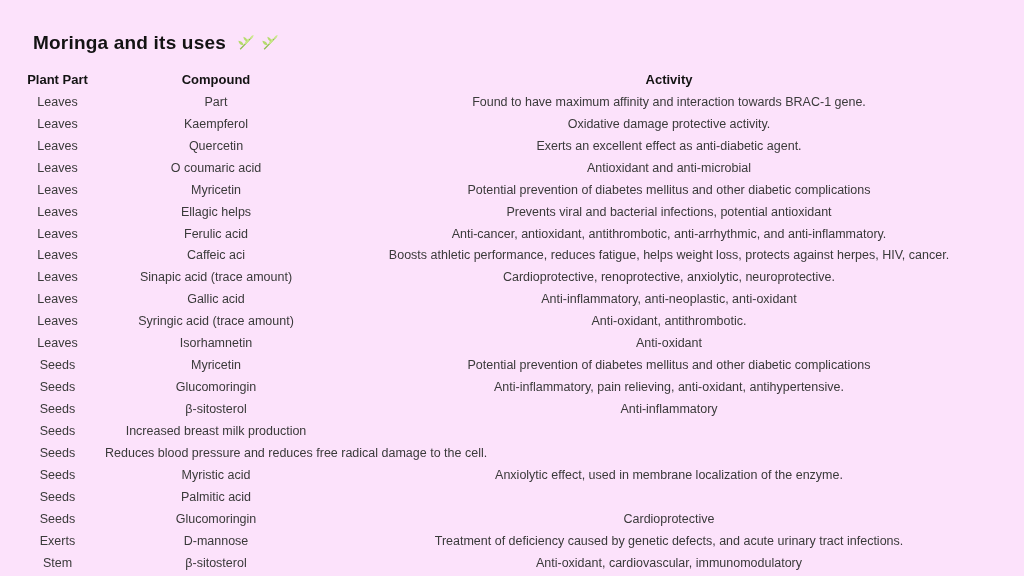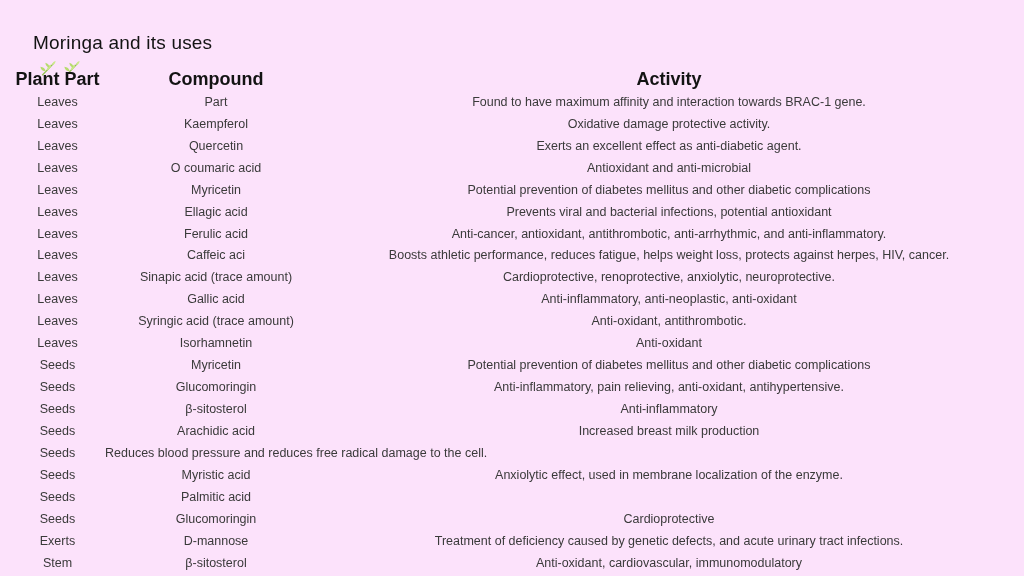--- a/index.html
+++ b/index.html
@@ -11,27 +11,26 @@
     font-family: "Liberation Sans", sans-serif;
     overflow: hidden;
   }
   .title {
     position: absolute;
     left: 33px;
     top: 31px;
     margin: 0;
     font-size: 19px;
     line-height: 24px;
-    font-weight: normal;
+    font-weight: bold;
     color: var(--title, #131313);
     display: flex;
-    align-items: flex-start;
+    align-items: center;
     gap: 5px;
     letter-spacing: 0.2px;
-    flex-direction: column;
   }
   .herb-icons { display: inline-flex; gap: 6px; margin-left: 6px; }
   .herb-icons svg { display: block; }
   .table {
     position: absolute;
     left: 10px;
     top: 69px;
     width: 1001px;
   }
   .row {
@@ -41,21 +40,21 @@
     align-items: center;
   }
   .cell {
     text-align: center;
     font-size: 12.5px;
     color: var(--body, #3a3a3a);
     white-space: nowrap;
     overflow: visible;
   }
   .header .cell {
-    font-size: 18px;
+    font-size: 13px;
     font-weight: bold;
     color: var(--head, #131313);
   }
 </style>
 </head>
 <body>
 
 <div class="page" style="--bg: #fce2fb; --title: #131313; --head: #131313; --body: #3a3a3a;">
 
   <h1 class="title">
@@ -105,21 +104,21 @@
       <div class="cell">O coumaric acid</div>
       <div class="cell">Antioxidant and anti-microbial</div>
     </div>
         <div class="row">
       <div class="cell">Leaves</div>
       <div class="cell">Myricetin</div>
       <div class="cell">Potential prevention of diabetes mellitus and other diabetic complications</div>
     </div>
         <div class="row">
       <div class="cell">Leaves</div>
-      <div class="cell">Ellagic acid</div>
+      <div class="cell">Ellagic helps</div>
       <div class="cell">Prevents viral and bacterial infections, potential antioxidant</div>
     </div>
         <div class="row">
       <div class="cell">Leaves</div>
       <div class="cell">Ferulic acid</div>
       <div class="cell">Anti-cancer, antioxidant, antithrombotic, anti-arrhythmic, and anti-inflammatory.</div>
     </div>
         <div class="row">
       <div class="cell">Leaves</div>
       <div class="cell">Caffeic aci</div>
@@ -155,21 +154,20 @@
       <div class="cell">Glucomoringin</div>
       <div class="cell">Anti-inflammatory, pain relieving, anti-oxidant, antihypertensive.</div>
     </div>
         <div class="row">
       <div class="cell">Seeds</div>
       <div class="cell">β-sitosterol</div>
       <div class="cell">Anti-inflammatory</div>
     </div>
         <div class="row">
       <div class="cell">Seeds</div>
-      <div class="cell">Arachidic acid</div>
       <div class="cell">Increased breast milk production</div>
     </div>
         <div class="row">
       <div class="cell">Seeds</div>
       <div class="cell">Reduces blood pressure and reduces free radical damage to the cell.</div>
     </div>
         <div class="row">
       <div class="cell">Seeds</div>
       <div class="cell">Myristic acid</div>
       <div class="cell">Anxiolytic effect, used in membrane localization of the enzyme.</div>

